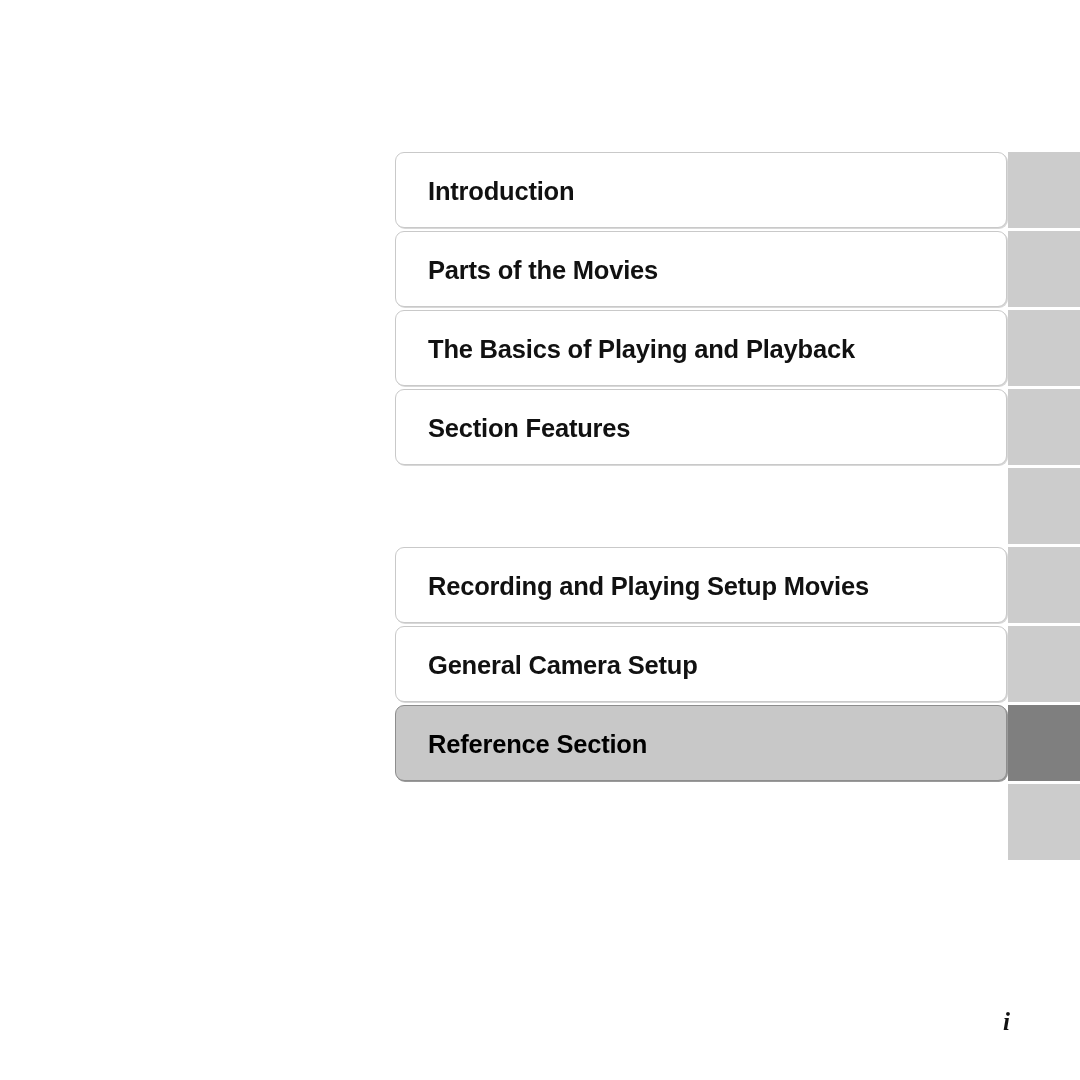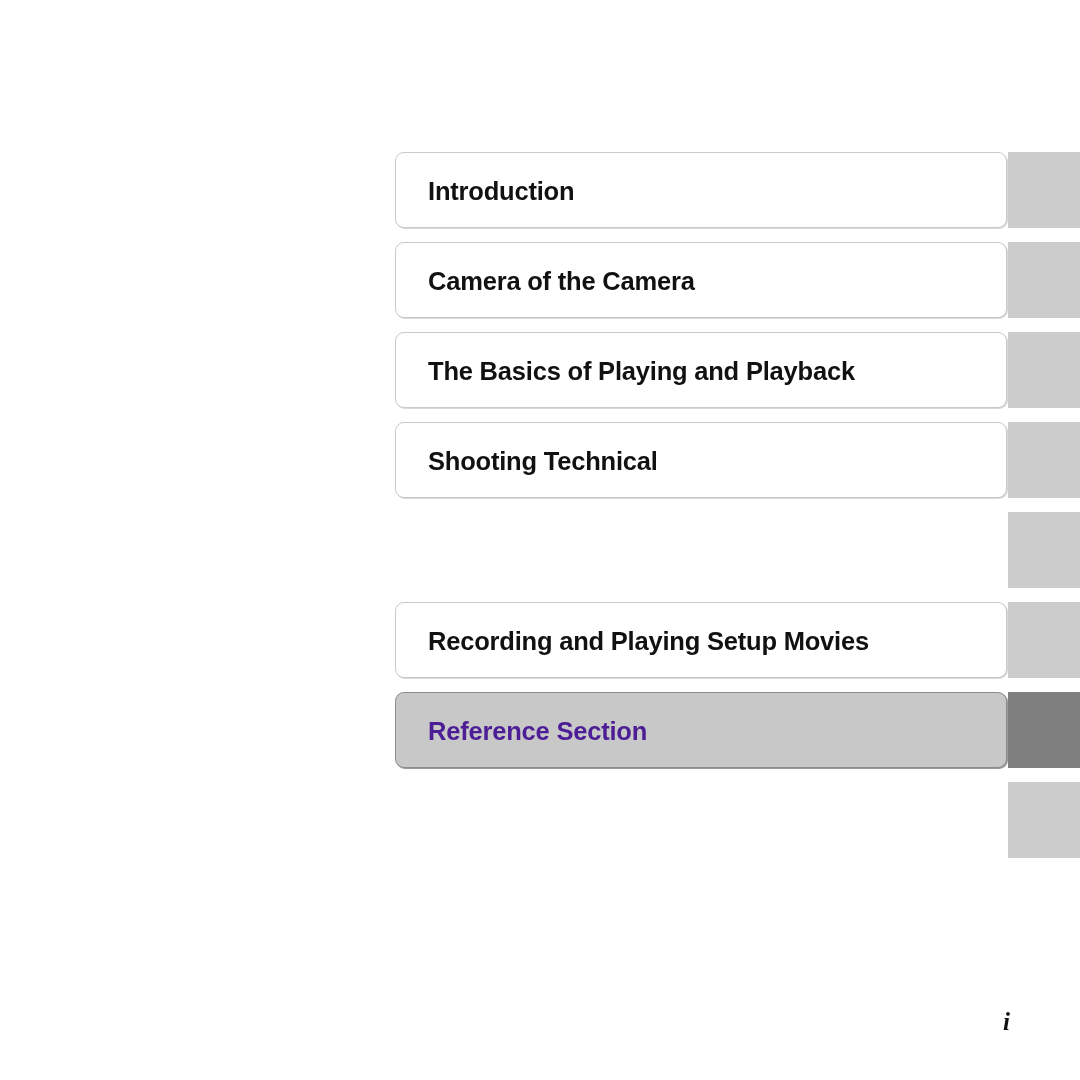--- a/index.html
+++ b/index.html
@@ -28,21 +28,21 @@
   #chapter-list {
     position: absolute;
     left: 395px;
     top: 152px;
     width: 685px;   
   }
 
   .chapter-row {
     position: relative;
     height: 76px;
-    margin-bottom: 14px;
+    margin-bottom: 3px;
   }
 
   
   .chapter-plate {
     position: absolute;
     left: 0;
     top: 0;
     width: 612px;               
     height: 76px;
     box-sizing: border-box;
@@ -79,21 +79,21 @@
   
   .chapter-row.is-active .chapter-plate {
     background: #c8c8c8;
     border-color: #8d8d8d;
     box-shadow: 1px 1px 0 0 #9a9a9a;
   }
   .chapter-row.is-active .chapter-tab {
     background: #7f7f7f;
   }
   .chapter-row.is-active .chapter-title {
-    color: #4c1d95;
+    color: #000000;
   }
 
   
   #folio {
     position: absolute;
     left: 0;
     top: 1008px;
     width: 1010px;
     text-align: right;
     font-family: "Liberation Serif", "DejaVu Serif", serif;
@@ -112,50 +112,56 @@
 
     <div class="chapter-row">
       <div class="chapter-plate">
         <span class="chapter-title">Introduction</span>
       </div>
       <div class="chapter-tab"></div>
     </div>
 
     <div class="chapter-row">
       <div class="chapter-plate">
-        <span class="chapter-title">Camera of the Camera</span>
+        <span class="chapter-title">Parts of the Movies</span>
       </div>
       <div class="chapter-tab"></div>
     </div>
 
     <div class="chapter-row">
       <div class="chapter-plate">
         <span class="chapter-title">The Basics of Playing and Playback</span>
       </div>
       <div class="chapter-tab"></div>
     </div>
 
     <div class="chapter-row">
       <div class="chapter-plate">
-        <span class="chapter-title">Shooting Technical</span>
+        <span class="chapter-title">Section Features</span>
       </div>
       <div class="chapter-tab"></div>
     </div>
 
     <div class="chapter-row">
       <div class="chapter-tab"></div>
     </div>
 
     <div class="chapter-row">
       <div class="chapter-plate">
         <span class="chapter-title">Recording and Playing Setup Movies</span>
       </div>
       <div class="chapter-tab"></div>
     </div>
 
+    <div class="chapter-row">
+      <div class="chapter-plate">
+        <span class="chapter-title">General Camera Setup</span>
+      </div>
+      <div class="chapter-tab"></div>
+    </div>
 
     <div class="chapter-row is-active">
       <div class="chapter-plate">
         <span class="chapter-title">Reference Section</span>
       </div>
       <div class="chapter-tab"></div>
     </div>
 
     <div class="chapter-row">
       <div class="chapter-tab"></div>

